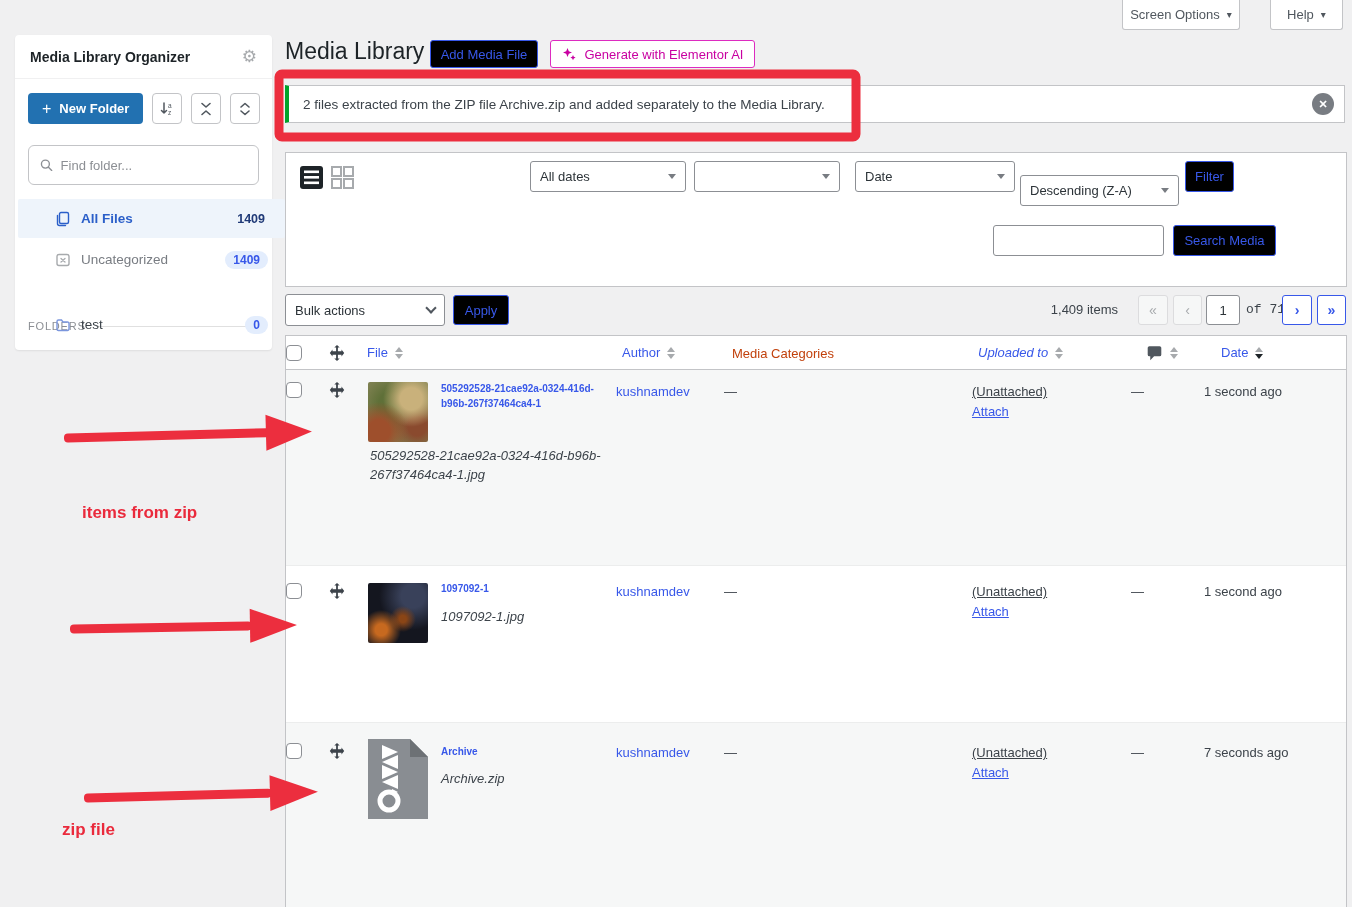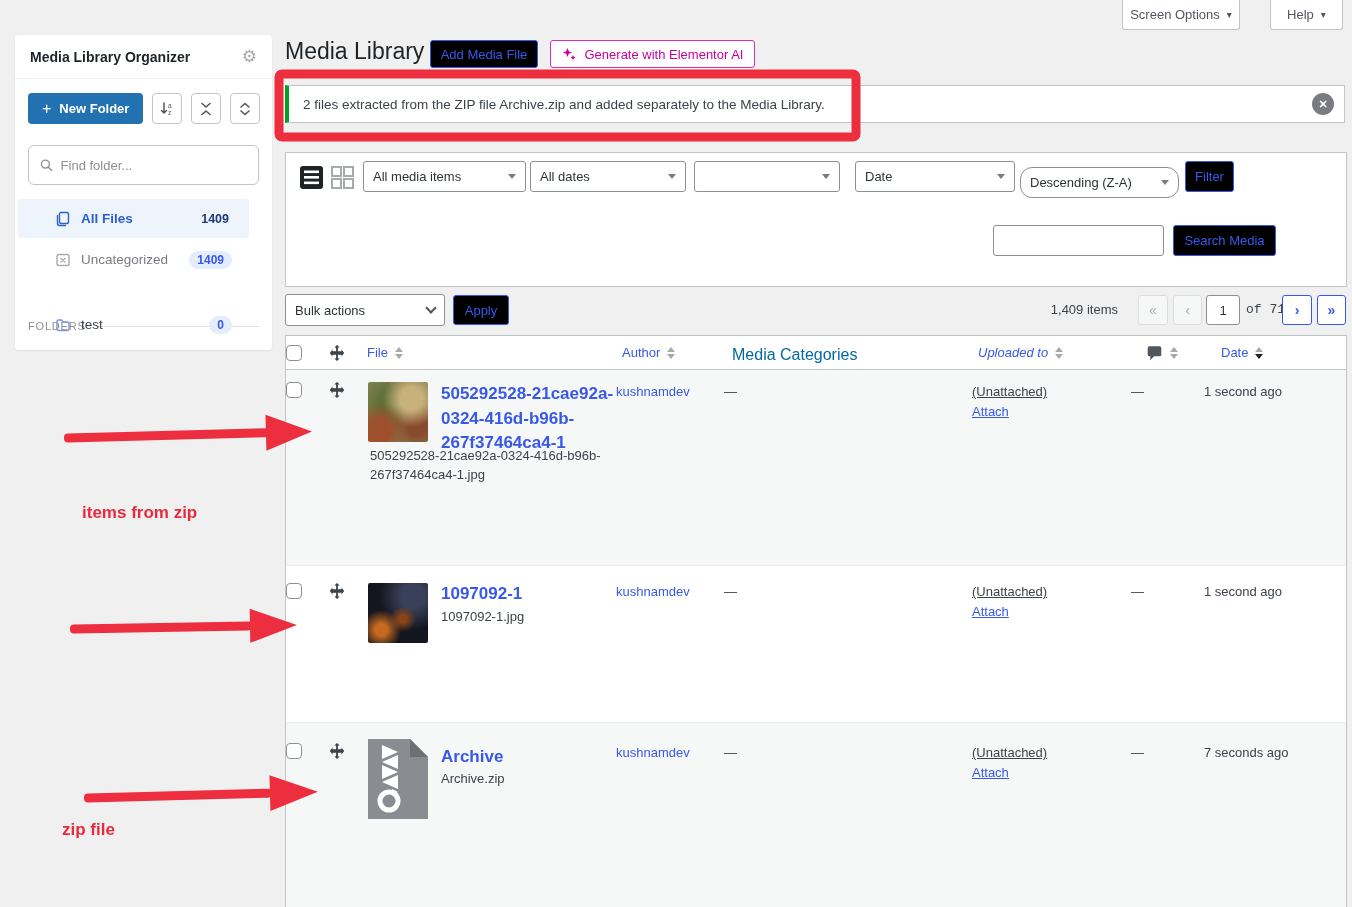--- a/index.html
+++ b/index.html
@@ -23,21 +23,21 @@
   .gear { color:#a7aaad; font-size:17px; line-height:1; cursor:pointer; }
   .side-toolbar { position:absolute; left:13px; top:58px; display:flex; gap:9px; }
   .new-folder { height:31px; padding:0 14px; background:#2271b1; color:#fff; font-weight:bold; font-size:13px;
                 border:none; border-radius:4px; display:flex; align-items:center; gap:8px; cursor:pointer; }
   .icon-btn { width:30px; height:31px; background:#fff; border:1px solid #c3c4c7; border-radius:4px;
               display:flex; align-items:center; justify-content:center; cursor:pointer; color:#50575e; }
   .folder-search { position:absolute; left:13px; top:110px; width:231px; height:40px; border:1px solid #c3c4c7;
                    border-radius:6px; display:flex; align-items:center; padding:0 11px; gap:8px; background:#fff; }
   .folder-search input { border:none; outline:none; width:100%; font-size:13px; color:#2c3338; font-family:inherit; }
   .folder-search input::placeholder { color:#8c8f94; }
-  .nav-item { position:absolute; left:3px; width:231px; height:39px; display:flex; align-items:center;
+  .nav-item { position:absolute; left:3px; width:267px; height:39px; display:flex; align-items:center;
               padding:0 17px 0 37px; gap:10px; cursor:pointer; border-radius:2px; }
   .nav-item.active { background:#eef4fb; }
   .nav-item.active .nav-label { color:#2b5fc9; font-weight:bold; }
   .nav-label { flex:1; font-size:13.5px; color:#787c82; }
   .count-pill { background:#e3edfd; color:#3858e9; font-size:12px; font-weight:bold; padding:2px 8px; border-radius:10px; }
   .count-plain { color:#203a77; font-size:12.5px; font-weight:bold; padding-right:3px; }
   .folders-row { position:absolute; left:13px; top:285px; width:231px; display:flex; align-items:center; gap:10px; }
   .folders-label { font-size:11px; letter-spacing:.8px; color:#8c8f94; }
   .folders-line { flex:1; height:1px; background:#e0e0e0; }
 
@@ -77,27 +77,27 @@
 
   
   .media-table { position:absolute; left:285px; top:335px; width:1062px; height:572px; background:#fff;
                  border:1px solid #c3c4c7; border-bottom:none; }
   .t-header { position:relative; height:34px; border-bottom:1px solid #c3c4c7; background:#fff; }
   .t-row { position:relative; border-bottom:1px solid #eceded; }
   .t-row.alt { background:#f6f7f7; }
   .cb { position:absolute; width:16px; height:16px; border:1px solid #8c8f94; border-radius:4px; background:#fff; cursor:pointer; } .col-move { left:42px; } .col-file { left:81px; } .col-title { left:155px; }
   .col-author { left:330px; } .col-cat { left:438px; } .col-upl { left:686px;text-decoration:underline; } .col-com { left:845px; } .col-date { left:918px; }
   .hdr-link { color:#3858e9; font-size:13px; display:flex; align-items:center; gap:4px; cursor:pointer; text-decoration:none; }
-  .hdr-plain { color:#0369a1; font-size:16px; }
+  .hdr-plain { color:#c2410c; font-size:13px; }
   .sorters { display:inline-flex; flex-direction:column; gap:2px; margin-left:3px; }
   .car-up { width:0; height:0; border-left:4px solid transparent; border-right:4px solid transparent; border-bottom:5px solid #a7aaad; }
   .car-dn { width:0; height:0; border-left:4px solid transparent; border-right:4px solid transparent; border-top:5px solid #a7aaad; }
   .car-dn.on { border-top-color:#1d2327; }
-  .row-title { font-size:17px; font-weight:bold; color:#3858e9; line-height:1.45; width:178px; overflow-wrap:anywhere; cursor:pointer; }
-  .row-file { font-size:13px; color:#3c434a; line-height:1.45; overflow-wrap:anywhere; }
+  .row-title { font-size:10px; font-weight:bold; color:#3858e9; line-height:1.45; width:178px; overflow-wrap:anywhere; cursor:pointer; }
+  .row-file { font-size:13px; color:#3c434a; line-height:1.45; overflow-wrap:anywhere;font-style:italic; }
   .link { color:#3858e9; cursor:pointer; font-size:13px; }
   .cell { font-size:13px; color:#3c434a; }
   .thumb { position:absolute; left:82px; top:12px; width:60px; height:60px; border-radius:2px; }
   .thumb1 { background:
       radial-gradient(circle at 18% 82%, #9e4f2c 0 16%, transparent 42%),
       radial-gradient(circle at 72% 28%, #c9b17b 0 18%, transparent 46%),
       radial-gradient(circle at 82% 74%, #8a4a2e 0 14%, transparent 40%),
       radial-gradient(circle at 40% 38%, #5f7038 0 26%, transparent 58%),
       #7d8050; }
   .thumb2 { background:
@@ -221,37 +221,33 @@
   <span class="abs" style="left:330px;top:165px;cursor:pointer;">
     <svg width="25" height="25" viewBox="0 0 25 25">
       <g stroke="#a7aaad" stroke-width="2" fill="none">
         <rect x="2" y="2" width="9" height="9"></rect>
           <rect x="14" y="2" width="9" height="9"></rect>
         <rect x="2" y="14" width="9" height="9"></rect>
           <rect x="14" y="14" width="9" height="9"></rect>
       </g>
     </svg>
   </span>
-  <div class="select" style="left:363px;top:161px;width:163px;">
-    <span>All media items</span>
-    <span class="sel-caret"></span>
-  </div>
   <div class="select" style="left:530px;top:161px;width:156px;">
     <span>All dates</span>
     <span class="sel-caret"></span>
   </div>
   <div class="select" style="left:694px;top:161px;width:146px;">
     <span></span>
     <span class="sel-caret"></span>
   </div>
   <div class="select" style="left:855px;top:161px;width:160px;">
     <span>Date</span>
     <span class="sel-caret"></span>
   </div>
-  <div class="select" style="left:1020px;top:167px;width:159px;border-radius:12px;">
+  <div class="select" style="left:1020px;top:175px;width:159px;">
     <span>Descending (Z-A)</span>
     <span class="sel-caret"></span>
   </div>
   <button class="btn-outline abs" style="left:1185px;top:161px;width:49px;height:31px;">
     <span>Filter</span>
   </button>
   <input class="text-input abs" style="left: 993px; top: 225px; width: 171px; height: 31px;" type="text" value="">
   <button class="btn-outline abs" style="left:1173px;top:225px;width:103px;height:31px;">
     <span>Search Media</span>
   </button>

